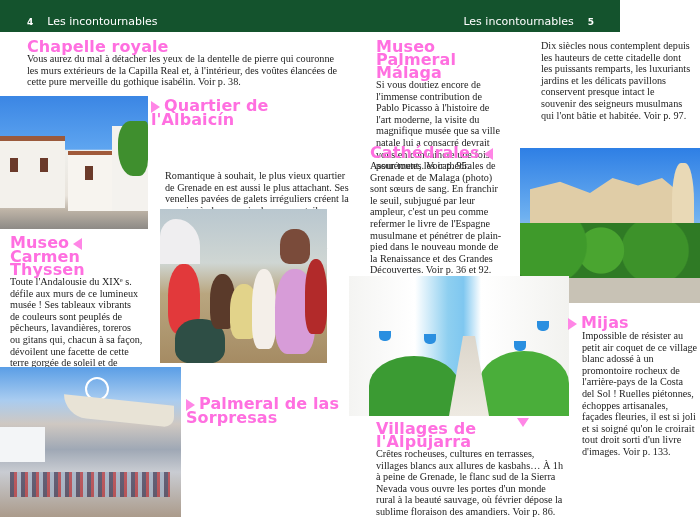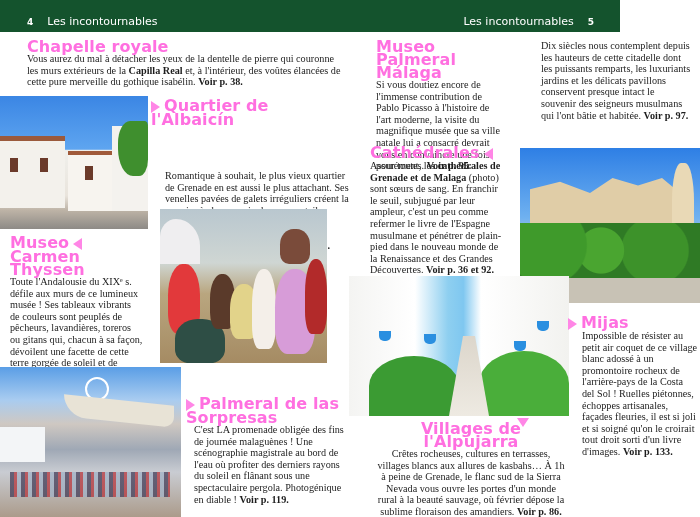--- a/index.html
+++ b/index.html
@@ -14,21 +14,21 @@
   .hdr-left .pg { font-size: 9px; font-weight: bold; margin-right: 14px; }
   .hdr-right { position: absolute; right: 26px; top: 15px; font-family: "DejaVu Sans", sans-serif; color: #fff; font-size: 11px; }
   .hdr-right .pg { font-size: 9px; font-weight: bold; margin-left: 14px; }
 
   .block { position: absolute; }
   .title {
     font-family: "DejaVu Sans", sans-serif; font-weight: bold; color: #ff6fe0;
     font-size: 16px; line-height: 13px; letter-spacing: 0.1px;
   }
   .body-text { font-size: 10.2px; line-height: 11.6px; color: #1d1d1d; }
-  .body-text b { font-weight: bold; }
+  .body-text b { font-weight: normal; }
   .right-align { text-align: left; }
 
   .tri-right {
     display: inline-block; width: 0; height: 0;
     border-top: 6px solid transparent; border-bottom: 6px solid transparent;
     border-left: 9px solid #ff86e6; vertical-align: -2px; margin-right: 4px;
   }
   .tri-left {
     display: inline-block; width: 0; height: 0;
     border-top: 6px solid transparent; border-bottom: 6px solid transparent;
@@ -133,21 +133,20 @@
 
 <div class="photo ph-palmeral">
   <div class="wheel"></div>
   <div class="pergola"></div>
   <div class="boat"></div>
   <div class="crowd"></div>
 </div>
 
 <div class="block" style="left:186px; top:397px; width:165px;">
   <div class="title"><span class="tri-right"></span><span>Palmeral de las Sorpresas</span></div>
-  <div class="body-text" style="padding-left:8px;"><span>C'est LA promenade obligée des fins de journée malaguènes ! Une scénographie magistrale au bord de l'eau où profiter des derniers rayons du soleil en flânant sous une spectaculaire pergola. Photogénique en diable ! </span><b>Voir p. 119.</b></div>
 </div>
 
 <div class="block" style="left:376px; top:40px; width:125px;">
   <div class="title">Museo Palmeral Málaga</div>
   <div class="body-text"><span>Si vous doutiez encore de l'immense contribution de Pablo Picasso à l'histoire de l'art moderne, la visite du magnifique musée que sa ville natale lui a consacré devrait vous en convaincre une fois pour toutes. </span><b>Voir p. 95.</b></div>
 </div>
 
 <div class="block" style="left:541px; top:40px; width:150px;">
   <div class="body-text"><span>Dix siècles nous contemplent depuis les hauteurs de cette citadelle dont les puissants remparts, les luxuriants jardins et les délicats pavillons conservent presque intact le souvenir des seigneurs musulmans qui l'ont bâtie et habitée. </span><b>Voir p. 97.</b></div>
 </div>
@@ -173,16 +172,16 @@
   <div class="pot" style="left:188px;top:45px;"></div>
   <div class="pot" style="left:165px;top:65px;"></div>
 </div>
 
 <div class="block" style="left:568px; top:316px; width:130px;">
   <div class="title"><span class="tri-right"></span><span>Mijas</span></div>
   <div class="body-text" style="padding-left:14px;"><span>Impossible de résister au petit air coquet de ce village blanc adossé à un promontoire rocheux de l'arrière-pays de la Costa del Sol ! Ruelles piétonnes, échoppes artisanales, façades fleuries, il est si joli et si soigné qu'on le croirait tout droit sorti d'un livre d'images. </span><b>Voir p. 133.</b></div>
 </div>
 
 <div class="tri-down" style="left:517px; top:418px;"></div>
-<div class="block" style="left:376px; top:422px; width:190px;text-align:center;">
+<div class="block" style="left:376px; top:422px; width:190px;">
   <div class="title">Villages de l'Alpujarra</div>
   <div class="body-text"><span>Crêtes rocheuses, cultures en terrasses, villages blancs aux allures de kasbahs… À 1h à peine de Grenade, le flanc sud de la Sierra Nevada vous ouvre les portes d'un monde rural à la beauté sauvage, où février dépose la sublime floraison des amandiers. </span><b>Voir p. 86.</b></div>
 </div>
 
 </body></html>

